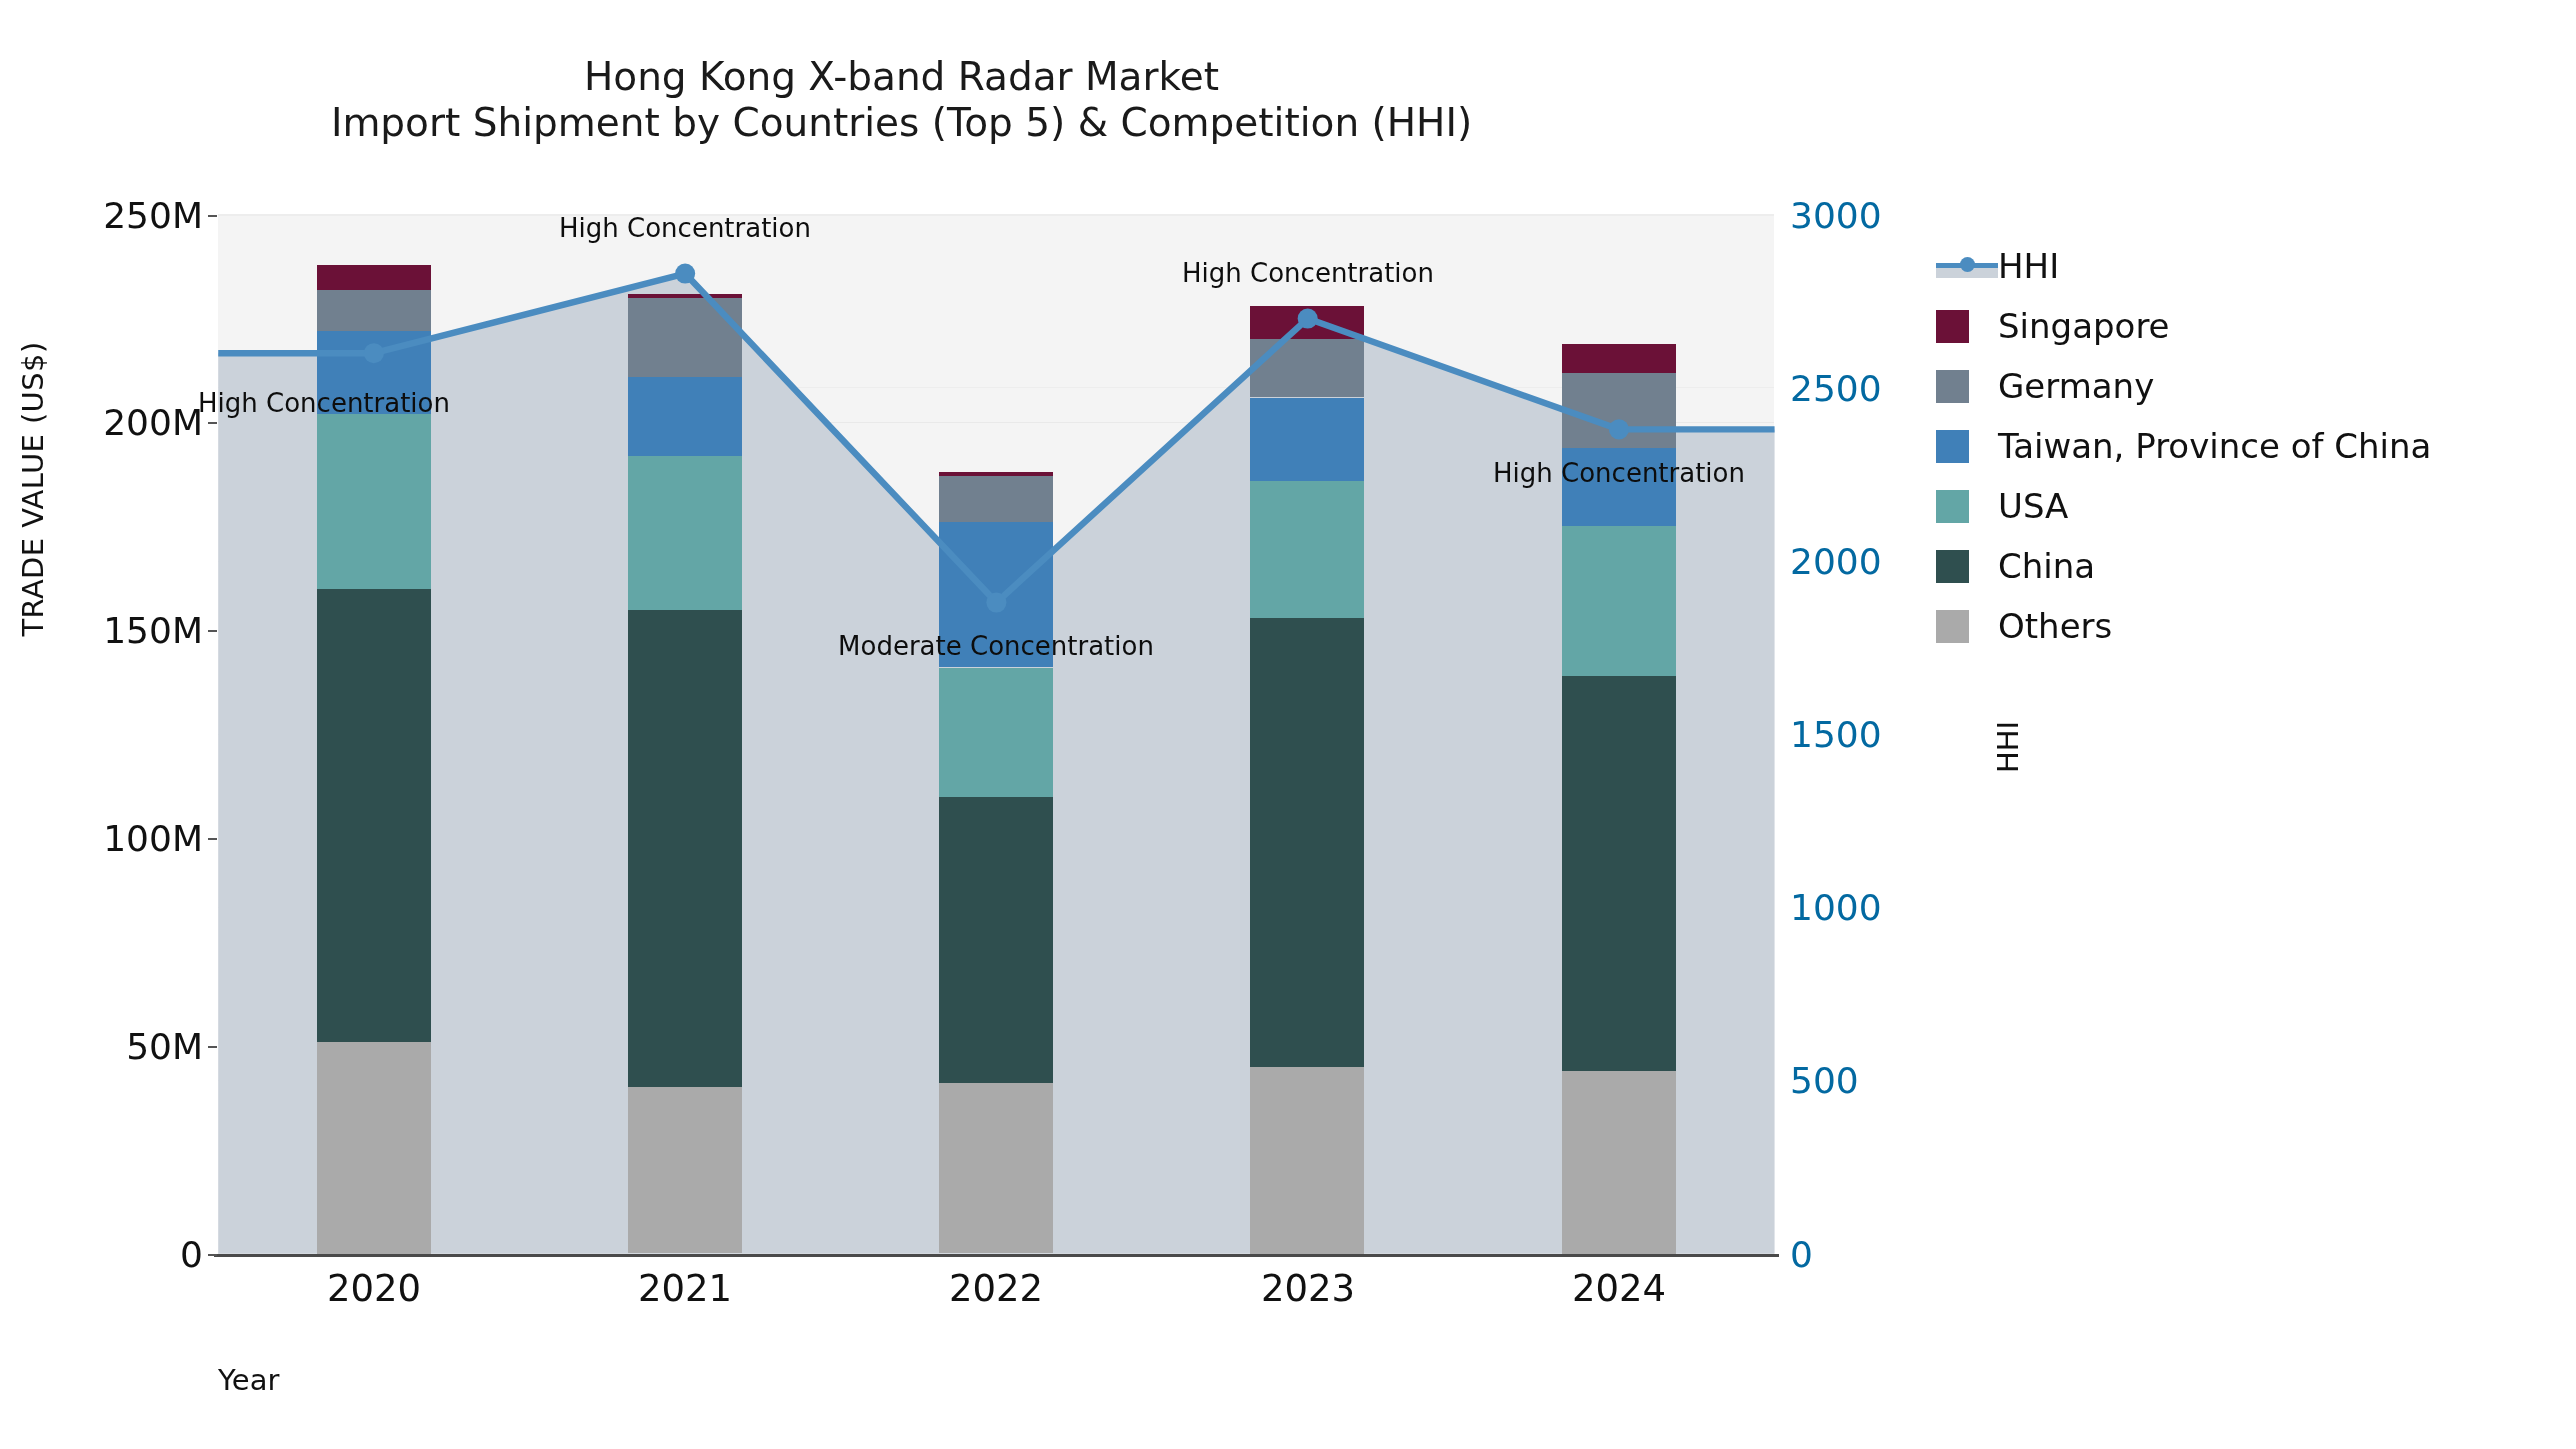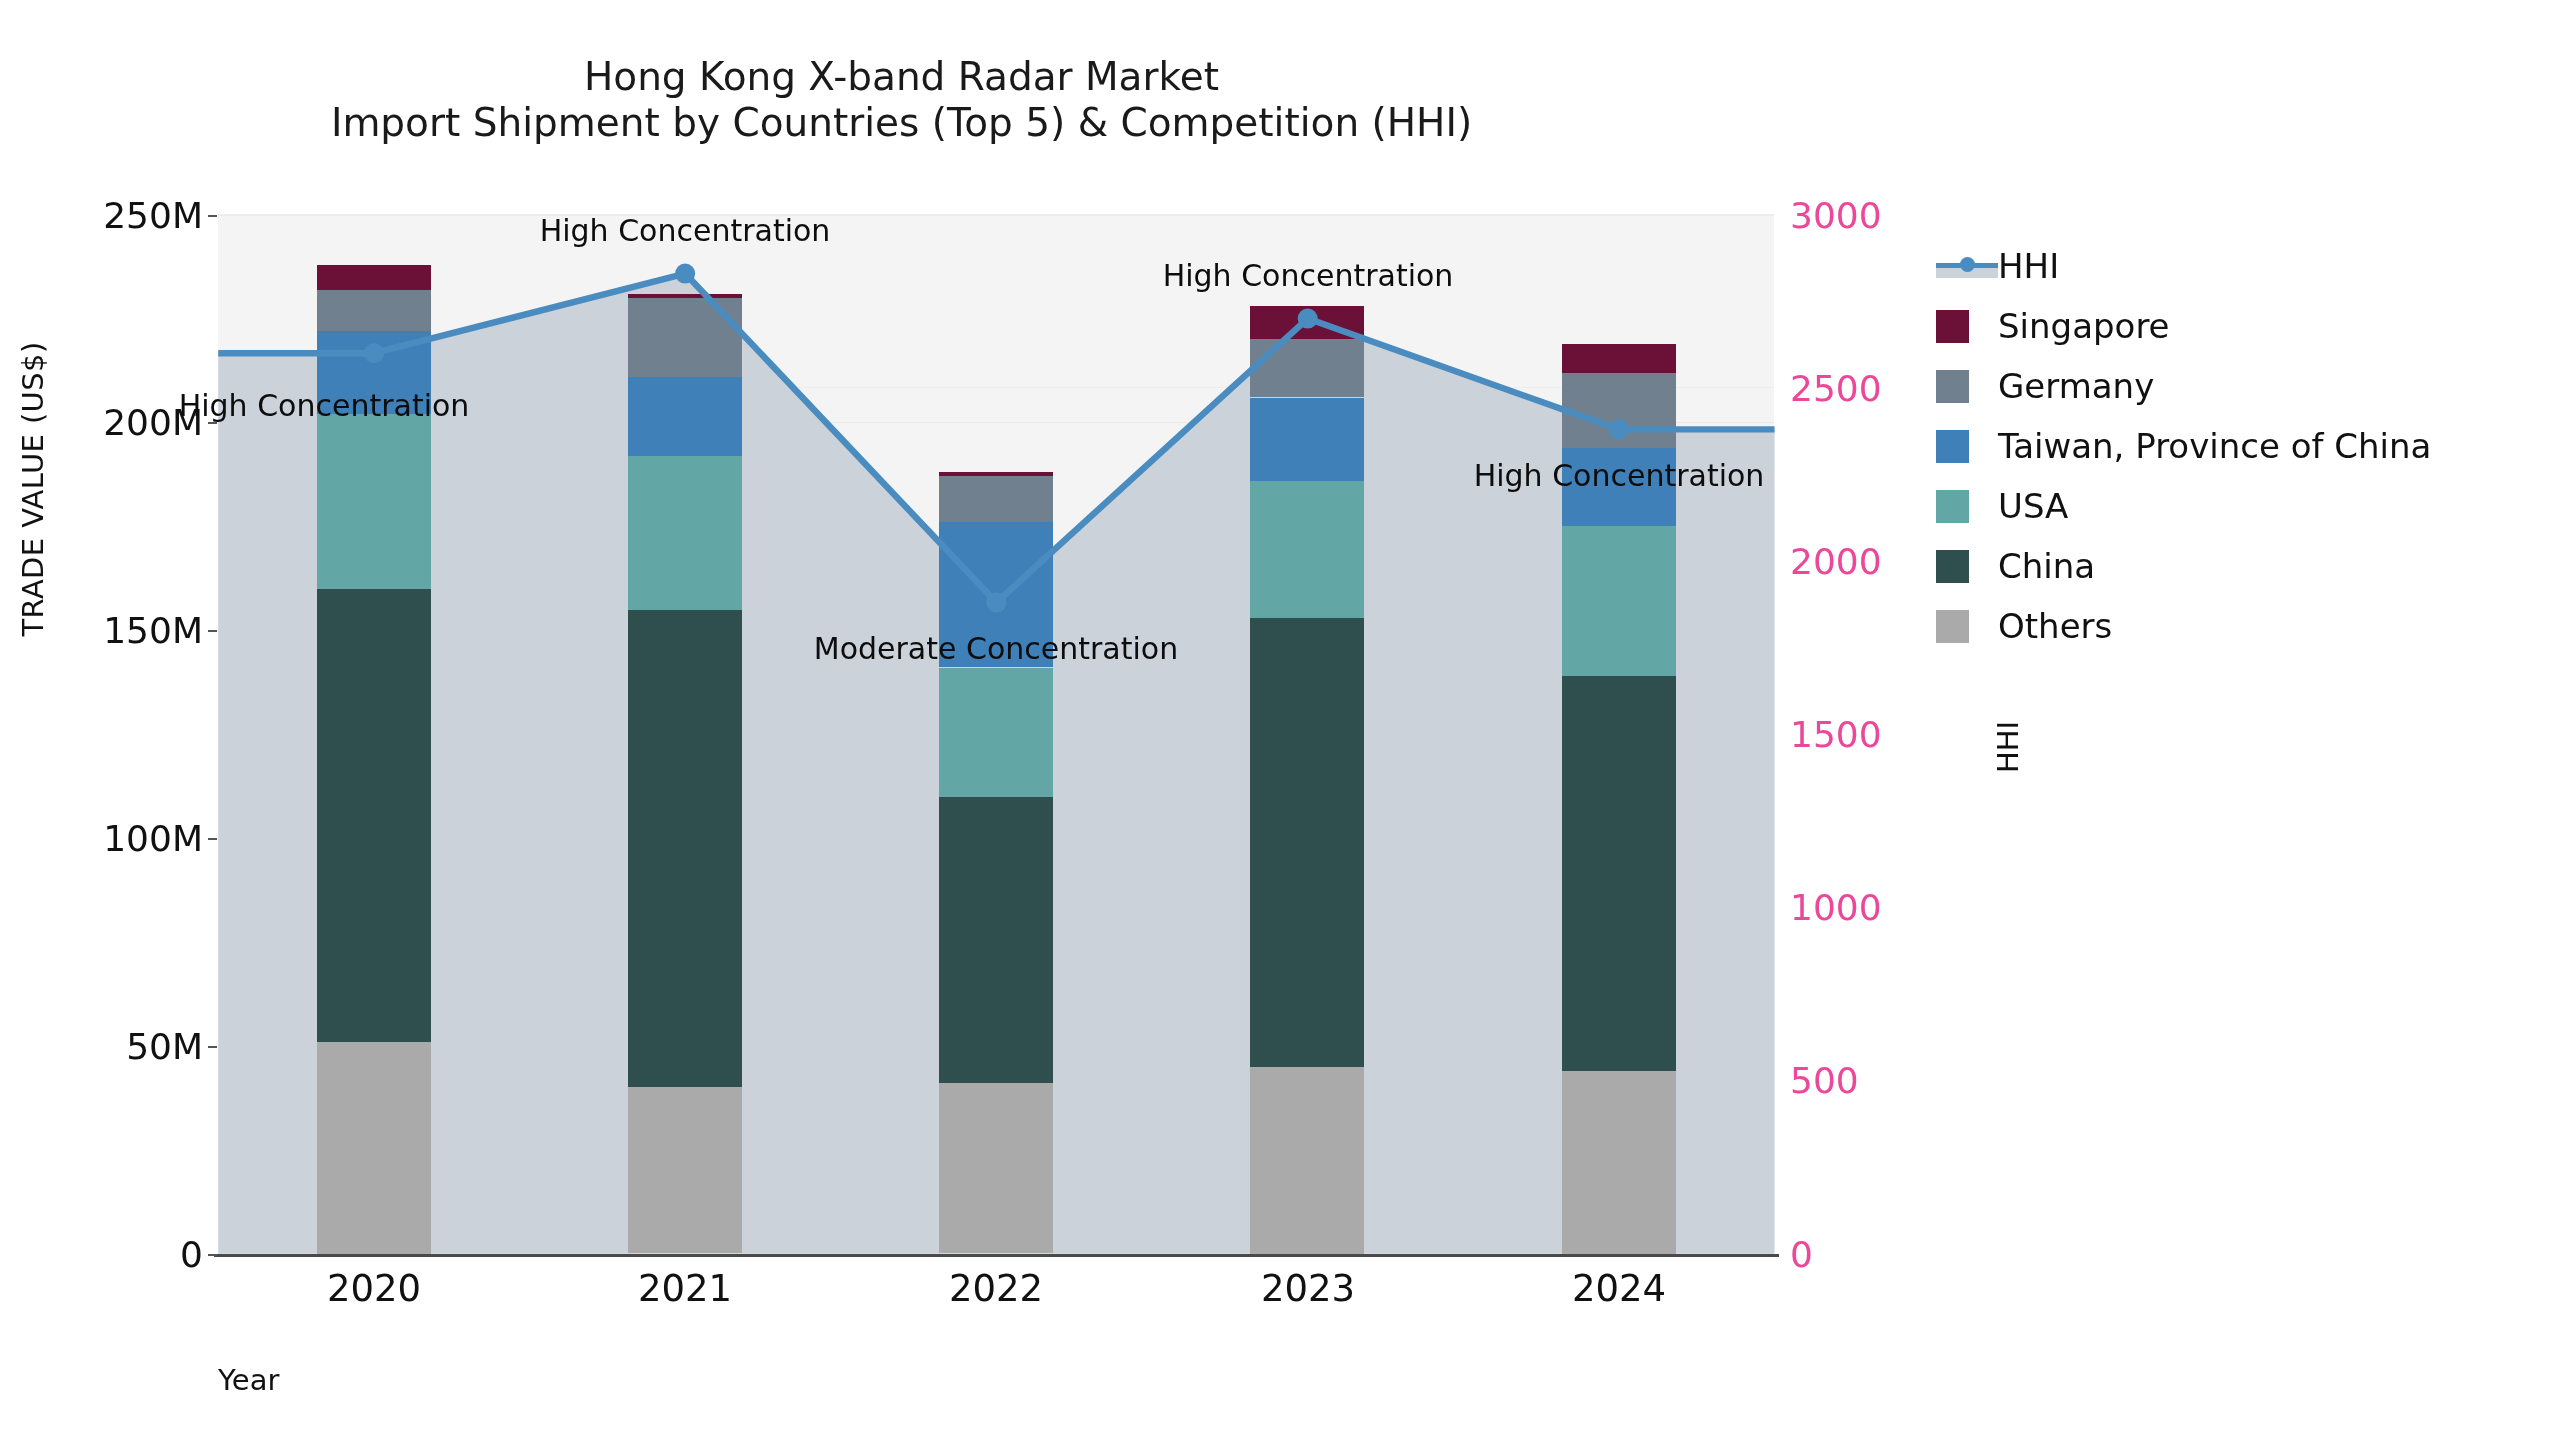--- a/index.html
+++ b/index.html
@@ -10,30 +10,30 @@
   .title div{white-space:nowrap;}
 
   .plot{position:absolute;left:218px;top:215px;width:1556px;height:1039px;background:#f4f4f4;}
   .gridline{position:absolute;left:0;width:100%;height:1.4px;background:#e9e9e9;}
 
   .ylabel-left{position:absolute;left:-182px;top:472px;width:429px;transform:rotate(-90deg);transform-origin:center;text-align:center;font-size:29px;color:#111;letter-spacing:0.4px;}
   .ylabel-right{position:absolute;left:1936px;top:730px;width:143px;transform:rotate(-90deg);transform-origin:center;text-align:center;font-size:29px;color:#111;}
   .xlabel{position:absolute;left:218px;top:1363px;width:1556px;font-size:29px;color:#111;}
 
   .ytick-l{position:absolute;right:2587px;text-align:right;font-size:36px;color:#111;transform:translateY(-50%);white-space:nowrap;}
-  .ytick-r{position:absolute;left:1792px;text-align:left;font-size:36px;color:#ec4899;transform:translateY(-50%);white-space:nowrap;}
+  .ytick-r{position:absolute;left:1792px;text-align:left;font-size:36px;color:#0369a1;transform:translateY(-50%);white-space:nowrap;}
   .xtick{position:absolute;top:1267px;font-size:37px;color:#111;transform:translateX(-50%);white-space:nowrap;}
 
   .axisline{position:absolute;left:214px;top:1254px;width:1565px;height:2.9px;background:#4a4a4a;}
   .tickmark{position:absolute;width:8.6px;height:2.1px;background:#555;}
 
   .bar-seg{position:absolute;}
   .area-svg,.line-svg{position:absolute;left:0;top:0;overflow:visible;}
 
-  .annot{position:absolute;font-size:30px;color:#0d0d0d;white-space:nowrap;transform:translateX(-50%);}
+  .annot{position:absolute;font-size:26px;color:#0d0d0d;white-space:nowrap;transform:translateX(-50%);}
 
   .legend{position:absolute;left:1936px;top:236px;}
   .legend-row{display:flex;align-items:center;height:60px;}
   .swatch{width:33px;height:33px;margin-right:29px;flex:none;}
   .swatch-line{width:62px;height:33px;margin-right:0px;position:relative;flex:none;}
   .swatch-line .fill{position:absolute;left:0;bottom:4.3px;width:62px;height:11.4px;background:#cbd2da;}
   .swatch-line .ln{position:absolute;left:0;top:13px;width:62px;height:5px;background:#4b8cc0;}
   .swatch-line .dot{position:absolute;left:23.6px;top:7.2px;width:15.7px;height:15.7px;border-radius:50%;background:#4b8cc0;}
   .legend-label{font-size:34px;color:#111;white-space:nowrap;}
 </style>

